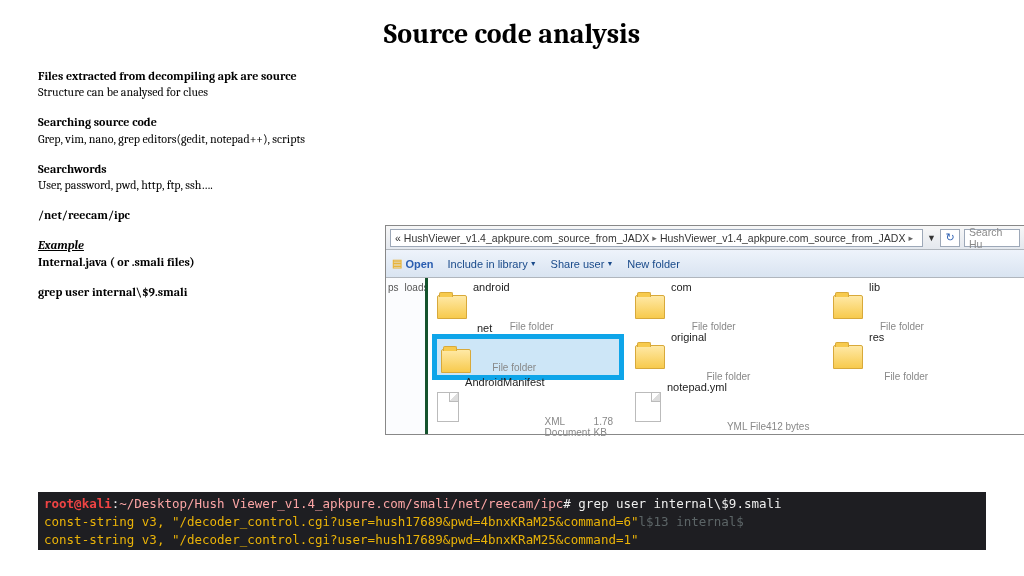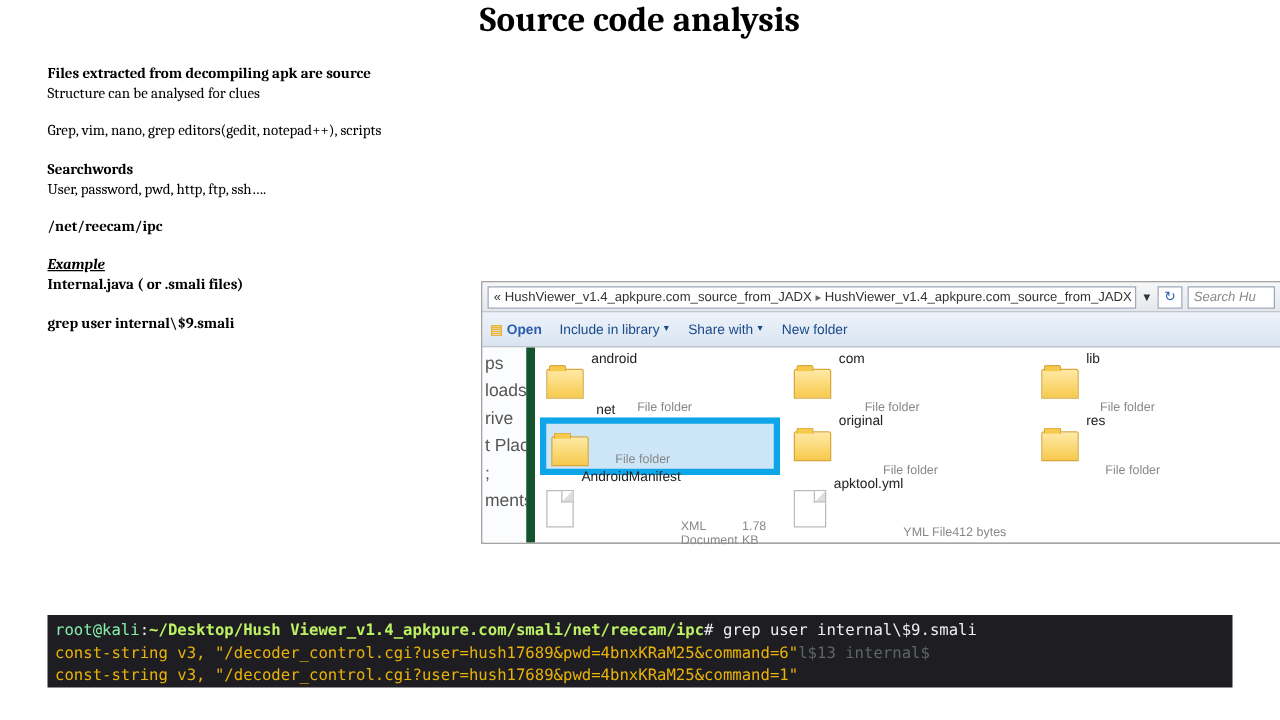--- a/index.html
+++ b/index.html
@@ -9,20 +9,21 @@
     background: #fff;
     font-family: Cambria, Georgia, serif;
     position: relative;
     overflow: hidden;
     color: #000;
   }
   .slide-title {
     font-size: 28px;
     font-weight: bold;
     text-align: center;
+    padding-top: 18px;
   }
   .content {
     padding: 18px 38px 0 38px;
     font-size: 12px;
     line-height: 1.35;
   }
   .bold { font-weight: bold; }
   .example { font-weight: bold; font-style: italic; text-decoration: underline; }
   .section { margin-bottom: 14px; }
 
@@ -49,41 +50,41 @@
     flex:1; height:18px; background:#fff; border:1px solid #9da8b8;
     display:flex; align-items:center; padding:0 4px; gap:3px; overflow:hidden;
     white-space:nowrap; font-size:10.5px;
   }
   .crumb-sep { color:#666; font-size:9px; }
   .refresh-btn {
     width:20px; height:18px; border:1px solid #9da8b8; background:#fff;
     display:flex; align-items:center; justify-content:center; color:#2a5db0;
   }
   .searchbox {
-    width:70px; height:18px; border:1px solid #9da8b8; background:#fff;
-    padding:0 4px; font-style:italic; color:#888; font-size:10.5px;
+    width:56px; height:18px; border:1px solid #9da8b8; background:#fff;
+    padding:0 4px; color:#888; font-size:10.5px;
     display:flex; align-items:center;
   }
   .toolbar {
     height:28px; background:linear-gradient(#eef3fb,#d9e4f1);
     border-bottom:1px solid #b0b6bd;
     display:flex; align-items:center; padding:0 6px; gap:14px;
     font-size:11px;
   }
   .tool-open {
     color:#2a5db0; font-weight:bold; display:flex; align-items:center; gap:3px;
   }
   .tool-item { color:#194a8a; display:flex; align-items:center; gap:2px; }
   .drop { font-size:7px; color:#194a8a; }
 
   .exp-body { display:flex; height:calc(100% - 52px); }
   .sidebar {
-    width:42px; background:#fbfcfe; border-right:7px solid #14532d;
-    font-size:14px; color:#555; padding:4px 2px;
-    display:flex; flex-direction:column; gap:6px; overflow:hidden;
+    width:42px; background:#fbfcfe; border-right:3px solid #14532d;
+    font-size:10px; color:#555; padding:4px 2px;
+    display:flex; gap:6px; overflow:hidden;
   }
   .sidebar div { white-space:nowrap; }
   .filegrid {
     flex:1; padding:6px 4px; display:grid;
     grid-template-columns: repeat(3, 1fr);
     grid-auto-rows: 46px;
     gap:4px 6px;
   }
   .item { display:flex; align-items:center; gap:6px; padding:2px 4px; border:1px solid transparent; }
   .item.selected { background:#cde6f7; border:5px solid #0ea5e9;align-items:flex-end; }
@@ -109,37 +110,38 @@
   .item-name { color:#222; font-size:11px; }
   .item-meta { color:#888; font-size:10px;margin-top:40px; }
 
   
   .terminal {
     position:absolute; left:38px; top:492px; width:948px; height:58px;
     background:#1e1e22; font-family:"DejaVu Sans Mono","Consolas",monospace;
     font-size:12.5px; line-height:1.45; color:#d0d0d0; padding:3px 6px;
     overflow:hidden; white-space:nowrap;
   }
-  .t-red { color:#86efac; font-weight:normal; }
-  .t-blue { color:#bef264; font-weight:bold; }
+  .t-red { color:#ef4444; font-weight:bold; }
+  .t-blue { color:#fca5a5; font-weight:normal; }
   .t-white { color:#eee; }
   .t-dim { color:#9aa;margin-top:37px; }
   .t-gray { color:#eab308; }
 </style>
 </head>
 <body>
 
 <h1 class="slide-title">Source code analysis</h1>
 
 <div class="content">
   <div class="section">
     <div class="bold">Files extracted from decompiling apk are source</div>
     <div>Structure can be analysed for clues</div>
   </div>
   <div class="section">
+    <div class="bold">Searching source code</div>
     <div>Grep, vim, nano, grep editors(gedit, notepad++), scripts</div>
   </div>
   <div class="section">
     <div class="bold">Searchwords</div>
     <div>User, password, pwd, http, ftp, ssh….</div>
   </div>
   <div class="section">
     <div class="bold">/net/reecam/ipc</div>
   </div>
   <div class="section">
@@ -171,21 +173,21 @@
   <div class="toolbar">
     <div class="tool-open">
       <span style="color:#e8b43a">▤</span>
       <span>Open</span>
     </div>
     <div class="tool-item">
       <span>Include in library</span>
       <span class="drop">▼</span>
     </div>
     <div class="tool-item">
-      <span>Share with</span>
+      <span>Share user</span>
       <span class="drop">▼</span>
     </div>
     <div class="tool-item">
       <span>New folder</span>
     </div>
   </div>
   <div class="exp-body">
     <div class="sidebar">
       <div>ps</div>
       <div>loads</div>
@@ -241,21 +243,21 @@
           <div class="file-icon"></div>
           <div class="item-text">
             <div class="item-name">AndroidManifest</div>
             <div class="item-meta">XML Document</div>
             <div class="item-meta">1.78 KB</div>
           </div>
         </div>
         <div class="item">
           <div class="file-icon"></div>
           <div class="item-text">
-            <div class="item-name">apktool.yml</div>
+            <div class="item-name">notepad.yml</div>
             <div class="item-meta">YML File</div>
             <div class="item-meta">412 bytes</div>
           </div>
         </div>
       </div>
   </div>
 </div>
 
 <div class="terminal">
   <div>

